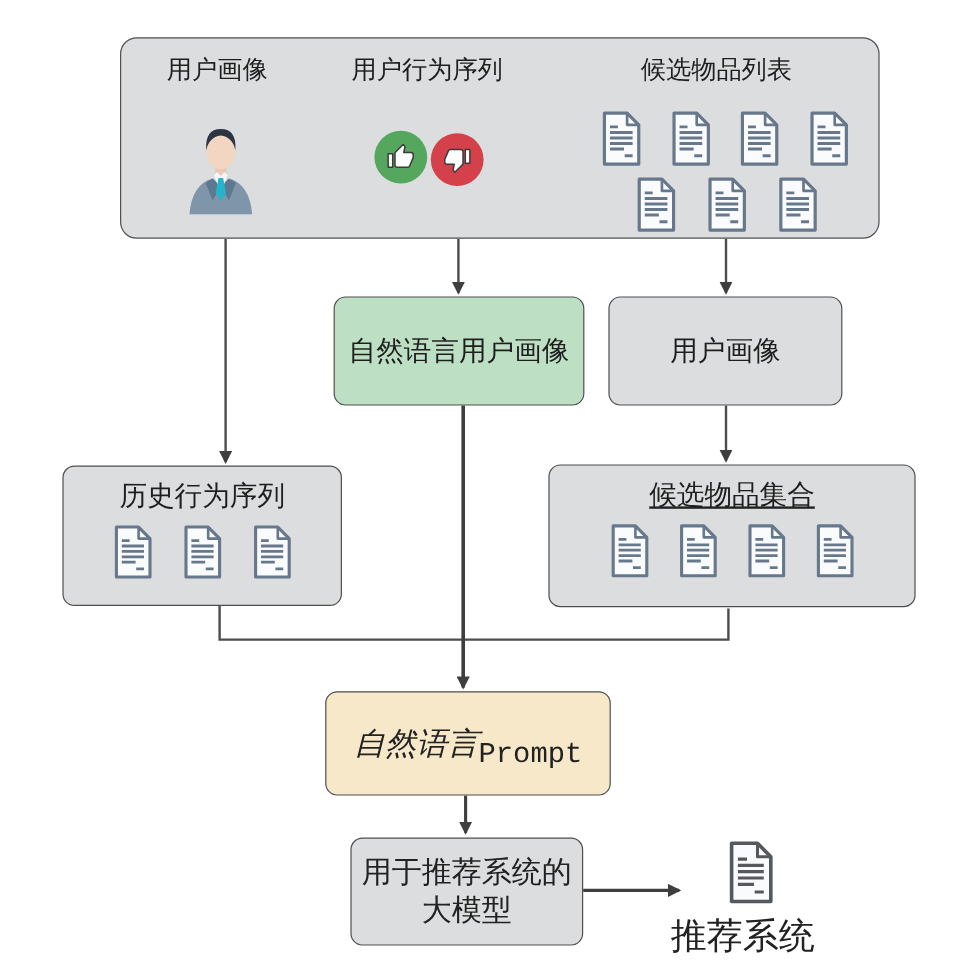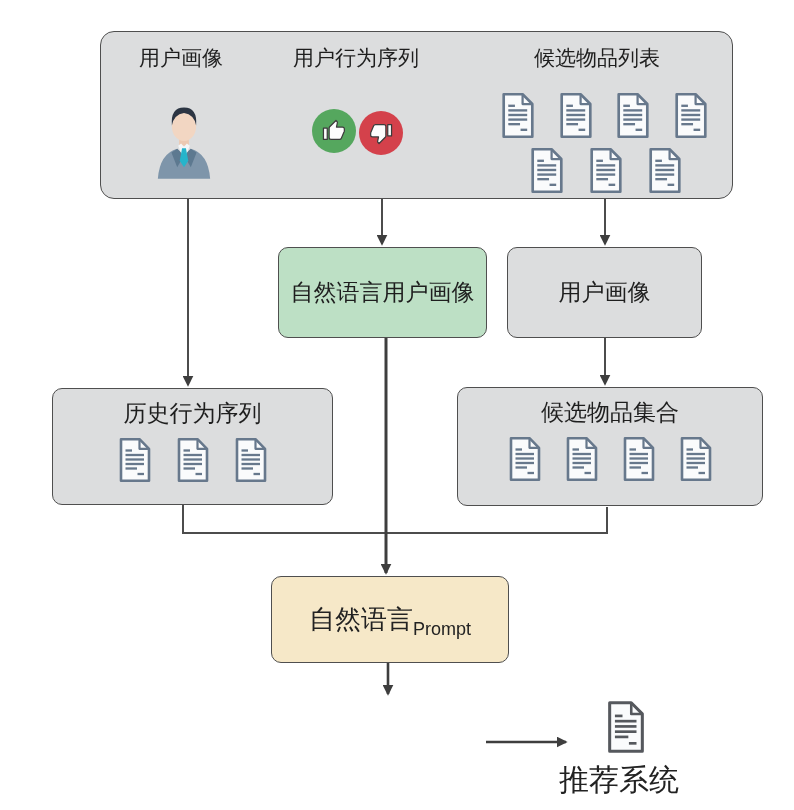--- a/index.html
+++ b/index.html
@@ -17,22 +17,22 @@
   .panel { left:100px; top:31px; width:633px; height:168px; border-radius:14px; display:block; }
   .panel-label { position:absolute; font-size:21px; color:#1e1e1e; text-align:center; white-space:nowrap; }
   .green  { background:#bde0c5; }
   .tan    { background:#f6e8c8; }
   .lbl    { font-size:23px; color:#1e1e1e; white-space:nowrap; }
   .col-box { flex-direction:column; justify-content:flex-start; padding-top:9px; }
   .docs-row { display:flex; margin-top:8px; }
   .doc-icon { width:38px; height:47px; color:#67788c; flex:0 0 auto; }
   .doc-dark { color:#55585d; }
   .abs { position:absolute; z-index:2; }
-  .prompt-en { font-family:Liberation Sans, sans-serif; font-size:18px;margin-top:20px; }
-  .prompt-zh { font-size:26px; }
+  .prompt-en { font-family:Liberation Mono, monospace; font-size:24px;margin-top:20px; }
+  .prompt-zh { font-size:26px;font-style:italic; }
   .llm-text { font-size:25px; line-height:1.28; }
   .out-label { font-size:30px; text-align:center; white-space:nowrap; }
 </style>
 </head>
 <body>
 
 <svg width="0" height="0" style="position:absolute" aria-hidden="true">
   <defs>
     <marker id="arw" viewBox="0 0 10 10" refX="8.5" refY="5" markerWidth="11" markerHeight="11" markerUnits="userSpaceOnUse" orient="auto">
       <path d="M0 0 L10 5 L0 10 Z" fill="#3e3e3e"></path>
@@ -134,36 +134,36 @@
       <svg class="doc-icon">
           <use href="#doc"></use>
         </svg>
     </div>
   </div>
 
   <div class="node" style="left:507px; top:247px; width:195px; height:91px;">
     <span class="lbl">用户画像</span>
   </div>
 
-  <div class="node col-box" style="left:52px; top:388px; width:281px; height:117px;">
+  <div class="node col-box" style="left:52px; top:388px; width:233px; height:117px;">
     <span class="lbl">历史行为序列</span>
     <div class="docs-row" style="gap:22px;">
       <svg class="doc-icon" style="width:36px;height:46px;">
           <use href="#doc"></use>
         </svg>
       <svg class="doc-icon" style="width:36px;height:46px;">
           <use href="#doc"></use>
         </svg>
       <svg class="doc-icon" style="width:36px;height:46px;">
           <use href="#doc"></use>
         </svg>
     </div>
   </div>
 
-  <div class="node col-box" style="left:457px; top:387px; width:306px; height:119px;">
+  <div class="node col-box" style="left:457px; top:387px; width:306px; height:119px;text-decoration:underline;">
     <span class="lbl">候选物品集合</span>
     <div class="docs-row" style="gap:21px;">
       <svg class="doc-icon" style="width:36px;height:46px;">
           <use href="#doc"></use>
         </svg>
       <svg class="doc-icon" style="width:36px;height:46px;">
           <use href="#doc"></use>
         </svg>
       <svg class="doc-icon" style="width:36px;height:46px;">
           <use href="#doc"></use>
@@ -172,19 +172,25 @@
           <use href="#doc"></use>
         </svg>
     </div>
   </div>
 
   <div class="node tan" style="left:271px; top:576px; width:238px; height:87px;">
     <span class="prompt-zh">自然语言</span>
       <span class="prompt-en">Prompt</span>
   </div>
 
+  <div class="node" style="left:292px; top:698px; width:194px; height:90px;">
+    <div class="llm-text">
+      <div>用于推荐系统的</div>
+      <div>大模型</div>
+    </div>
+  </div>
 
   <svg class="abs doc-dark" style="left:605px; top:700px;" width="42" height="54">
       <use href="#doc"></use>
     </svg>
   <span class="abs out-label" style="left:559px; top:760px; width:120px;">推荐系统</span>
 
 </div>
 
 </body></html>

